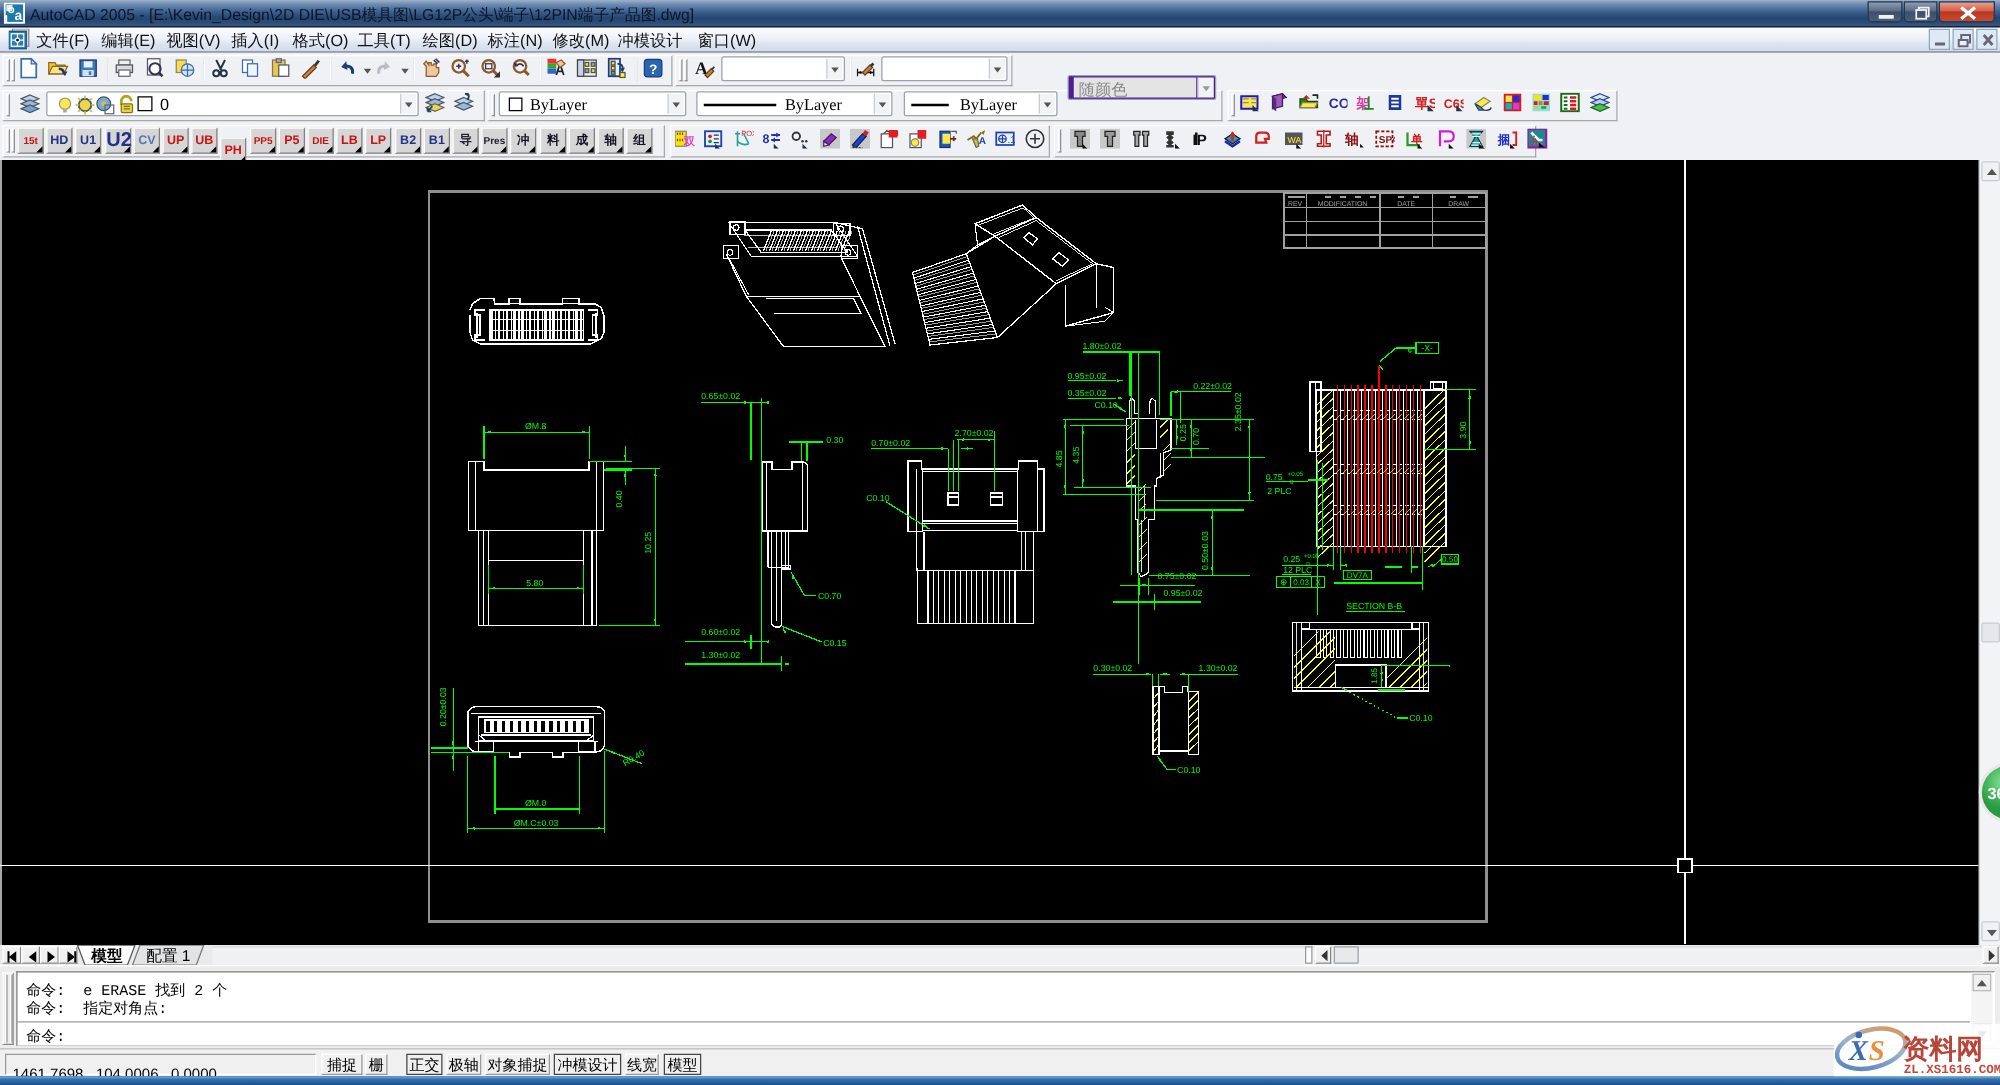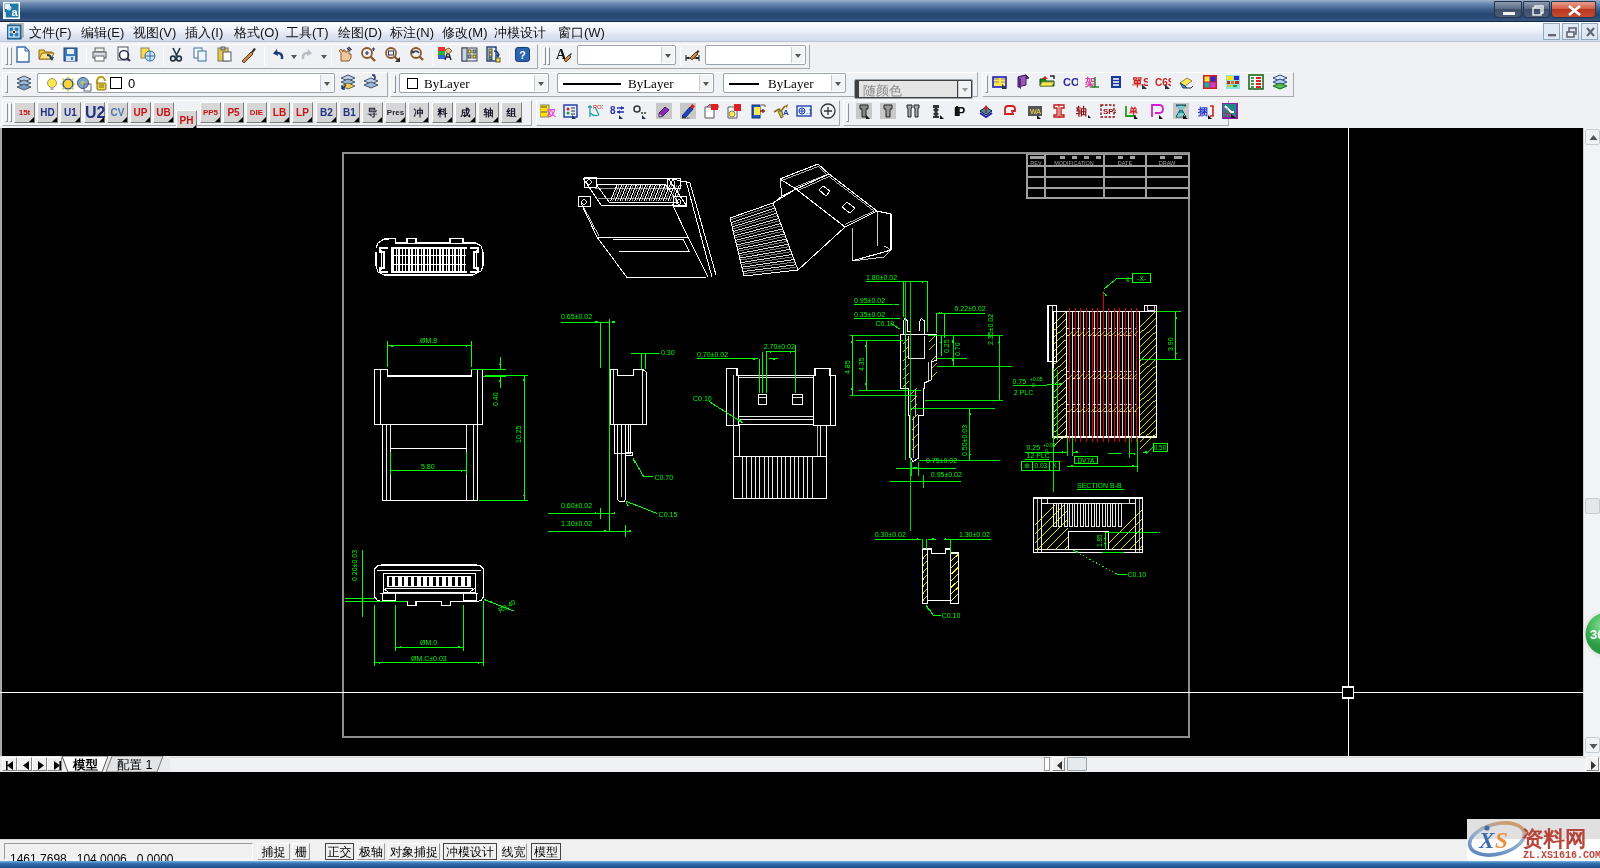--- a/index.html
+++ b/index.html
@@ -46,20 +46,21 @@
 
 <div class="abs" id="title">
 <svg class="abs" style="left:3px;top:2px" width="18" height="18">
         <rect x="0" y="0" width="17" height="17" fill="#fff"></rect>
         <rect x="1.5" y="1.5" width="14" height="14" fill="#1d79a7"></rect>
         <rect x="2" y="2" width="5" height="5" fill="#fff" opacity="0.85"></rect>
         <text x="8.5" y="14" font-size="11" font-weight="bold" fill="#fff" font-family="Liberation Sans">a</text>
         <circle cx="6" cy="6" r="2" fill="none" stroke="#fff"></circle>
         <line x1="2" y1="10" x2="2" y2="16" stroke="#fff" stroke-width="1.5"></line>
       </svg>
+<div class="txt">AutoCAD 2005 - [E:\Kevin_Design\2D DIE\USB模具图\LG12P公头\端子\12PIN端子产品图.dwg]</div>
 <div class="wbtn" style="left:1494px;width:28px;background:linear-gradient(180deg,#8d9cb0,#5a6b84 45%,#3d4f6a 50%,#4a5c78)"><svg width="28" height="17">
           <rect x="8" y="10" width="12" height="3" fill="#f2f2f2"></rect>
         </svg></div>
 <div class="wbtn" style="left:1523px;width:27px;background:linear-gradient(180deg,#8d9cb0,#5a6b84 45%,#3d4f6a 50%,#4a5c78)"><svg width="27" height="17">
           <rect x="9" y="6" width="8" height="7" fill="none" stroke="#f2f2f2" stroke-width="1.4"></rect>
           <path d="M11 6v-2h8v7h-2" fill="none" stroke="#f2f2f2" stroke-width="1.4"></path>
         </svg></div>
 <div class="wbtn" style="left:1551px;width:45px;background:linear-gradient(180deg,#e8a091,#d45f44 45%,#b83820 50%,#c44c30)"><svg width="45" height="17">
           <path d="M17 4l11 9M28 4L17 13" stroke="#fff" stroke-width="2.6"></path>
         </svg></div>
@@ -303,21 +304,21 @@
         <span class="abs" style="left:70px;top:2px;font-size:13px;font-family:'Liberation Serif',serif">ByLayer</span>
         <div class="arr"></div>
         <div class="carr" style="right:4px;top:8px"></div>
       </div>
 <div class="combo" style="left:723px;top:31px;width:123px">
         <span class="abs" style="left:5px;top:9px;width:30px;height:2px;background:#000"></span>
         <span class="abs" style="left:44px;top:2px;font-size:13px;font-family:'Liberation Serif',serif">ByLayer</span>
         <div class="arr"></div>
         <div class="carr" style="right:4px;top:8px"></div>
       </div>
-<div class="combo" style="left:854px;top:37px;width:119px;background:#404040">
+<div class="combo" style="left:854px;top:18px;width:119px;background:#4c1d95">
         <span class="abs" style="left:4px;top:1px;right:15px;bottom:1px;background:#e4e4e4"></span>
         <span class="abs" style="left:8px;top:2px;font-size:13px;color:#8a8a8a">随颜色</span>
         <div class="arr"></div>
         <div class="carr" style="right:4px;top:8px;border-top-color:#999"></div>
       </div>
 <div class="tbp" style="left:982px;top:30px;width:312px;height:25px"></div>
 <div class="grip" style="left:985px;top:33px;height:18px"></div>
 <div class="ib" style="left:992px;top:32px"><svg width="16" height="16" viewBox="0 0 16 16" style="">
           <rect x="1" y="3" width="13" height="10" fill="#ffe94a" stroke="#1a1acc" stroke-width="1.6"></rect>
           <path d="M2 5h5M2 8h5M9 5h4M9 8h4" stroke="#888"></path>
@@ -1322,20 +1323,40 @@
 <div class="abs" style="left:170px;top:1px;width:1430px;height:15px;background:#f0f1f3;border-top:1px solid #d8d8d8"></div>
 <div class="abs" style="left:1044px;top:1px;width:6px;height:14px;background:#fdfdfd;border:1px solid #999"></div>
 <div class="navb" style="left:1052px;width:13px"><svg width="12" height="13">
           <path d="M9 2L4 6.5 9 11z" fill="#333"></path>
         </svg></div>
 <div class="abs" style="left:1067px;top:1px;width:20px;height:14px;background:#e8e9eb;border:1px solid #9aa0a8;border-radius:1px"></div>
 <div class="navb" style="left:1586px;width:13px"><svg width="12" height="13">
           <path d="M4 2l5 4.5L4 11z" fill="#333"></path>
         </svg></div>
 </div>
+<div class="abs" id="cmdzone">
+<div class="abs" style="left:2px;top:5px;width:9px;height:58px;border-top:1px solid #fff;border-left:1px solid #fff;border-right:1px solid #888;border-bottom:1px solid #888">
+        <div class="abs" style="left:1px;top:1px;width:2px;height:54px;border-left:1px solid #fff;border-right:1px solid #888"></div>
+        <div class="abs" style="left:5px;top:1px;width:2px;height:54px;border-left:1px solid #fff;border-right:1px solid #888"></div>
+      </div>
+<div id="cmdbox">
+<div class="cmdtxt" style="top:6px">命令:  e ERASE 找到 2 个</div>
+<div class="cmdtxt" style="top:20px">命令:  指定对角点:</div>
+<div class="abs" style="left:0;top:39px;width:1562px;height:1px;background:#9a9a9a"></div>
+<div class="cmdtxt" style="top:43px">命令:</div>
+<div class="abs" style="right:1px;top:0px;width:17px;height:57px;background:#f4f4f4">
+          <div class="abs" style="left:1px;top:1px;width:15px;height:14px;background:#f0f0f0;border:1px solid #bbb"><svg width="13" height="12">
+              <path d="M6.5 3l4 5h-8z" fill="#555"></path>
+            </svg></div>
+          <div class="abs" style="left:1px;top:41px;width:15px;height:14px;background:#f0f0f0;border:1px solid #bbb"><svg width="13" height="12">
+              <path d="M6.5 9l-4-5h8z" fill="#555"></path>
+            </svg></div>
+        </div>
+</div>
+    </div>
 <div class="abs" id="status">
 <div class="abs raised" style="left:4px;top:3px;width:249px;height:17px;border-top-color:#9a9a9a;border-left-color:#9a9a9a;border-right-color:#fff;border-bottom-color:#fff">
         <span style="position:absolute;left:5px;top:8px;font-size:12px">1461.7698,&nbsp;&nbsp;104.0006,&nbsp;&nbsp;0.0000</span>
       </div>
 <div class="sbtn2 raised" style="left:257px;width:33px">捕捉</div>
 <div class="sbtn2 raised" style="left:292px;width:18px">栅格</div>
 <div class="sbtn2 pressed" style="left:325px;width:29px">正交</div>
 <div class="sbtn2 raised" style="left:357px;width:28px">极轴</div>
 <div class="sbtn2 raised" style="left:388px;width:52px">对象捕捉</div>
 <div class="sbtn2 pressed" style="left:443px;width:54px">冲模设计</div>

